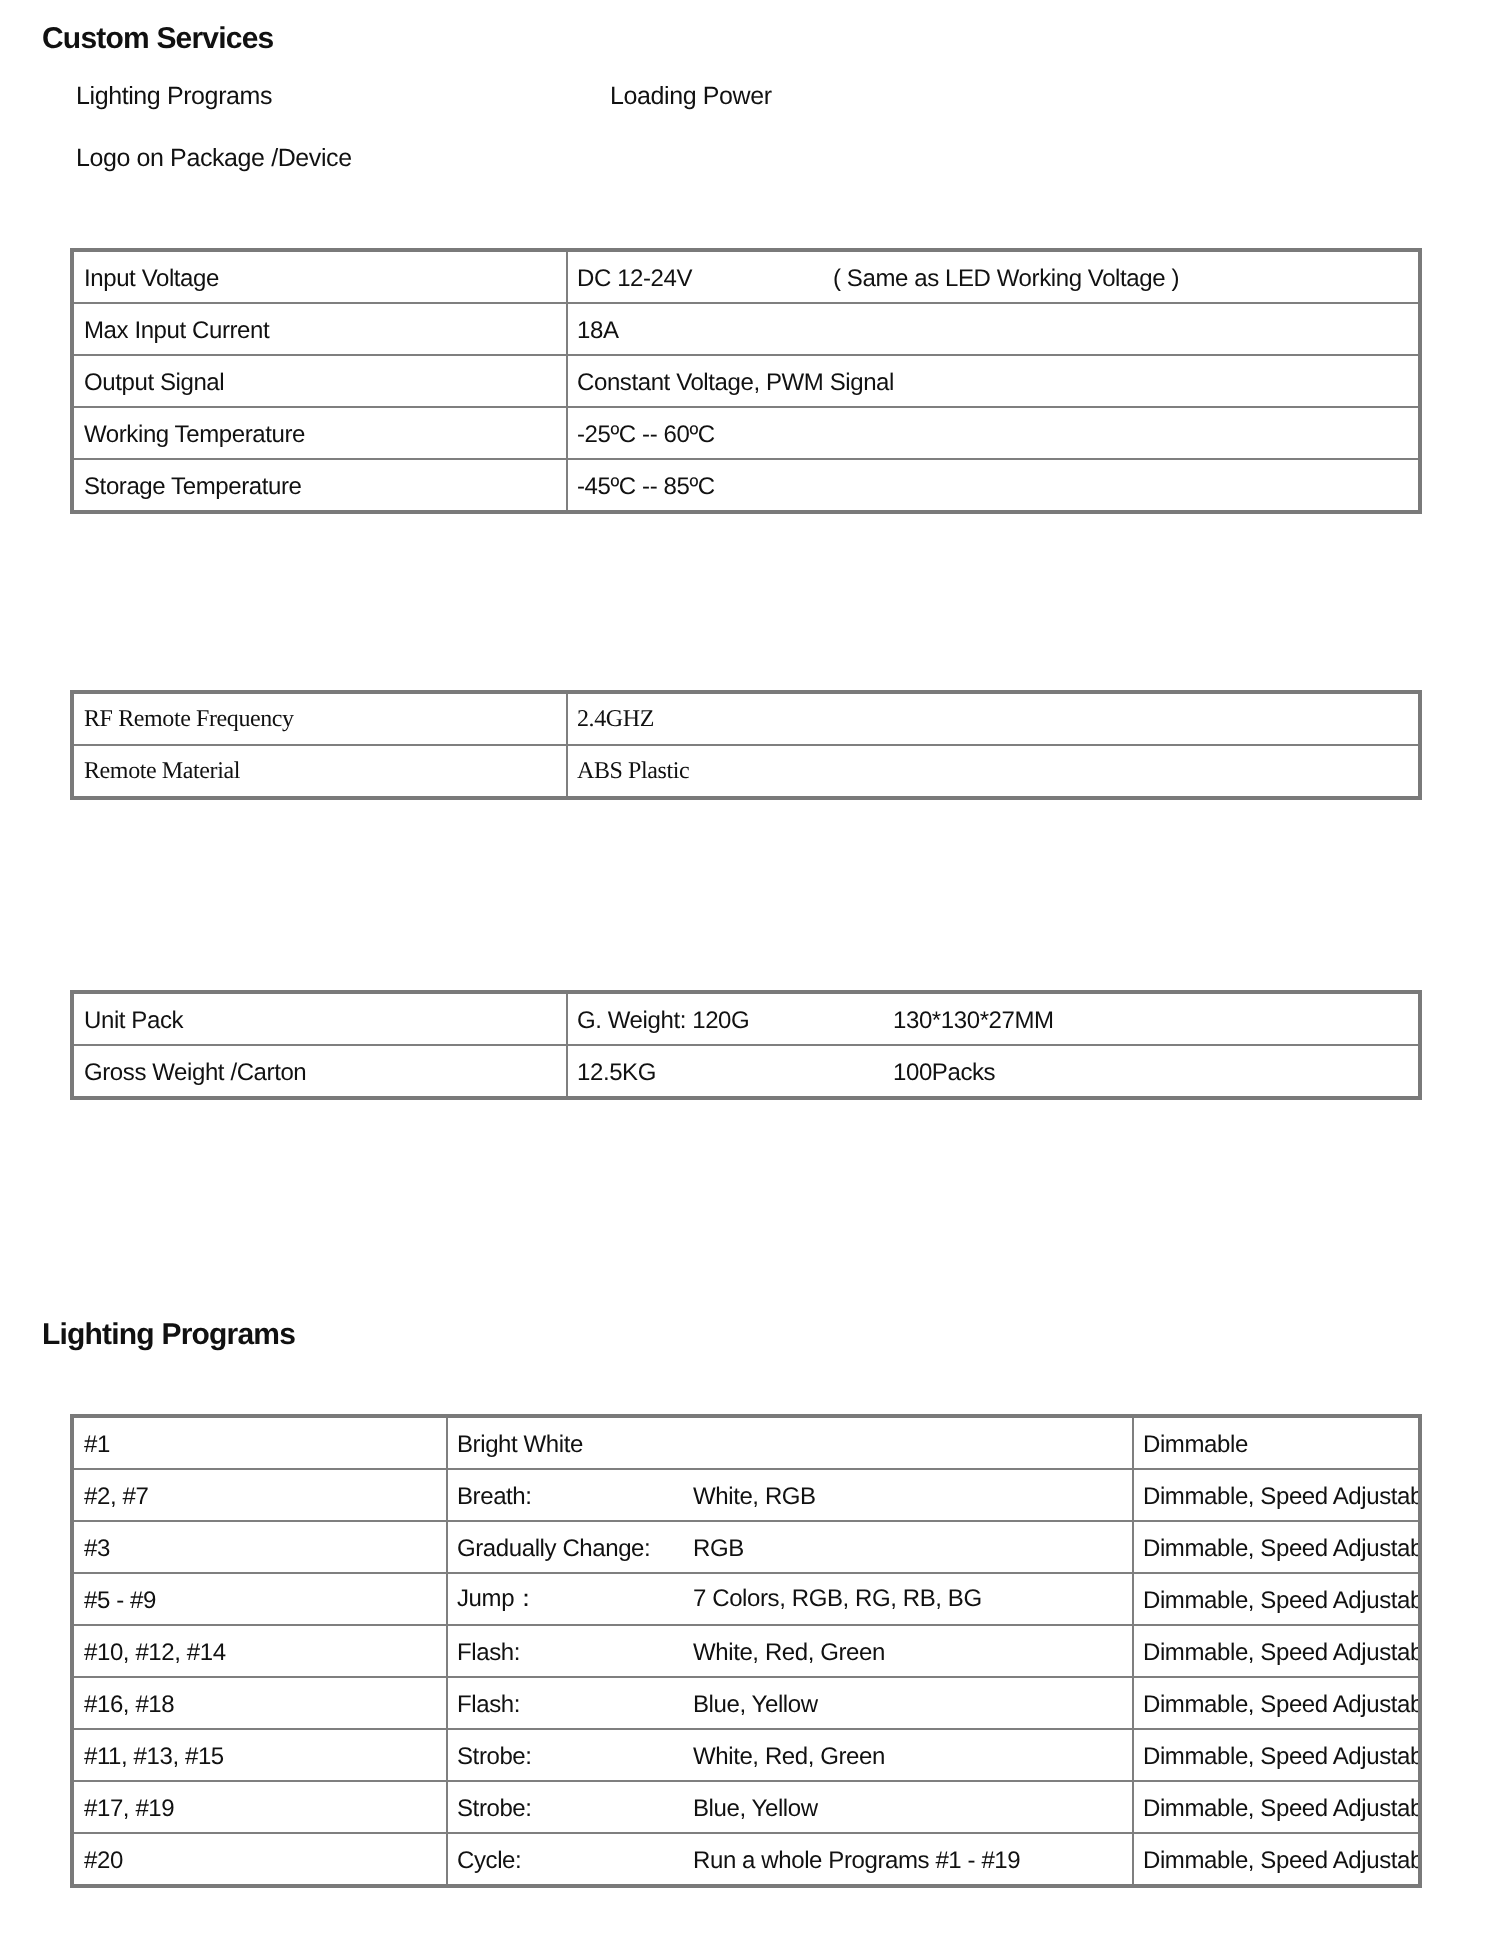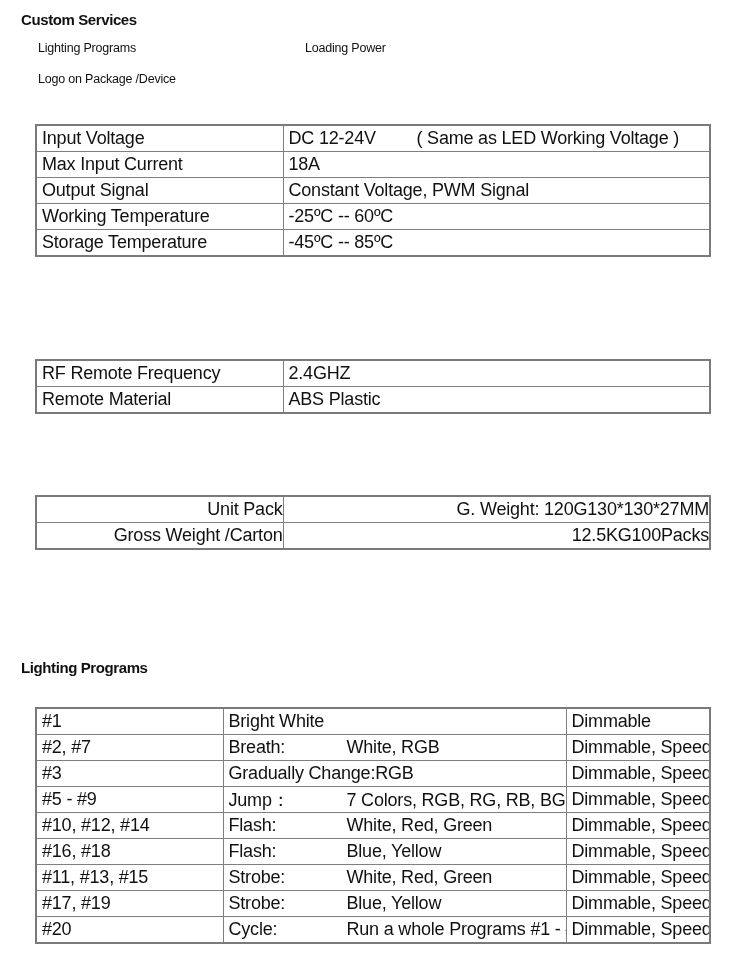--- a/index.html
+++ b/index.html
@@ -13,30 +13,30 @@
     white-space:nowrap;
   }
   #title{left:21px;top:11px;}
   #lighting-heading{left:21px;top:659px;}
   .sub-label{position:absolute;font-size:12.5px;white-space:nowrap;}
   #sub1{left:38px;top:41px;}
   #sub2{left:305px;top:41px;}
   #sub3{left:38px;top:72px;}
   table{
     position:absolute;border-collapse:collapse;table-layout:fixed;
-    font-size:18px;letter-spacing:-0.2px;
+    font-size:12px;letter-spacing:-0.2px;
     border:2px solid #7a7a7a;
   }
   td{
     border:1px solid #7f7f7f;height:25px;padding:0 0 0 5px;
     vertical-align:middle;white-space:nowrap;overflow:hidden;
   }
   #spec-table{left:35px;top:124px;width:674px;}
-  #remote-table{left:35px;top:359px;width:674px;}
-  #packing-table{left:35px;top:495px;width:674px;text-align:right;}
+  #remote-table{left:35px;top:345px;width:674px;font-family:Liberation Serif, serif;}
+  #packing-table{left:35px;top:495px;width:674px;}
   #lighting-table{left:35px;top:707px;width:674px;}
   .v{display:inline-block;min-width:128px;}
   .v2{display:inline-block;min-width:158px;}
   .m{display:inline-block;min-width:118px;}
 </style>
 </head>
 <body>
 
 <div id="title" class="h-main">Custom Services</div>
 <div id="sub1" class="sub-label">Lighting Programs</div>

